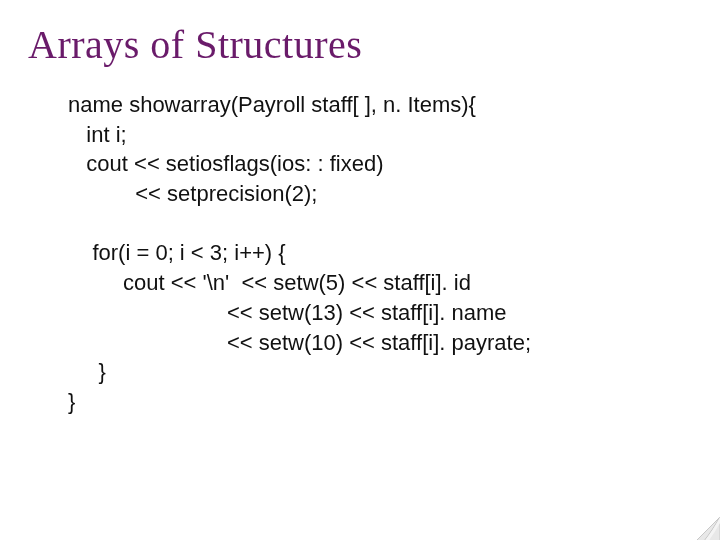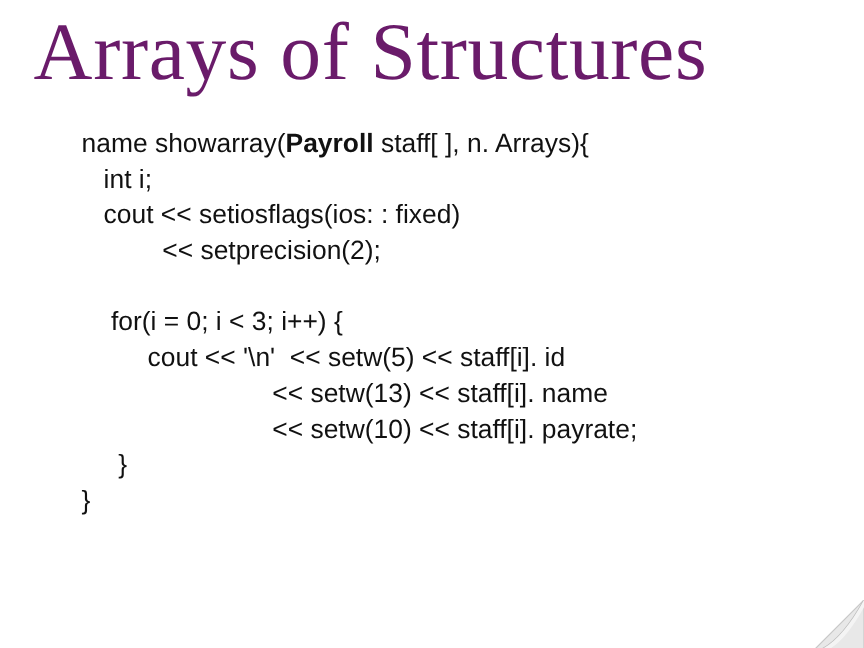--- a/index.html
+++ b/index.html
@@ -14,51 +14,51 @@
   }
   .slide {
     position: relative;
     width: 720px;
     height: 540px;
     box-sizing: border-box;
     padding: 0 28px 24px 28px;
   }
   .title {
     font-family: Georgia, 'Times New Roman', serif;
-    font-size: 68px;
+    font-size: 40px;
     font-weight: 400;
     color: #6a1b6a;
-    margin: 4px 0 22px 0;
+    margin: 21px 0 22px 0;
     letter-spacing: 0.5px;
   }
   .codeblock {
     font-family: Verdana, Geneva, sans-serif;
     font-size: 22px;
     line-height: 1.35;
     color: #111;
     margin-left: 40px;
     white-space: pre;
   }
-  .b { font-weight: 700; }
+  .b { font-weight: 400; }
   .corner {
     position: absolute;
     right: 0;
     bottom: 0;
     width: 44px;
     height: 44px;
     pointer-events: none;
   }
 </style>
 </head>
 <body>
 
 <div class="slide">
   <div class="title">Arrays of Structures</div>
 
-  <div class="codeblock"><span>name showarray(</span><span class="b">Payroll</span><span> staff[ ], n. Arrays){</span>
+  <div class="codeblock"><span>name showarray(</span><span class="b">Payroll</span><span> staff[ ], n. Items){</span>
 <span>   int i;</span>
 <span>   cout &lt;&lt; setiosflags(ios: : fixed)</span>
 <span>           &lt;&lt; setprecision(2);</span>
 <span></span>
 <span>    for(i = 0; i &lt; 3; i++) {</span>
 <span>         cout &lt;&lt; '\n'  &lt;&lt; setw(5) &lt;&lt; staff[i]. id</span>
 <span>                          &lt;&lt; setw(13) &lt;&lt; staff[i]. name</span>
 <span>                          &lt;&lt; setw(10) &lt;&lt; staff[i]. payrate;</span>
 <span>     }</span>
 <span>}</span></div>

